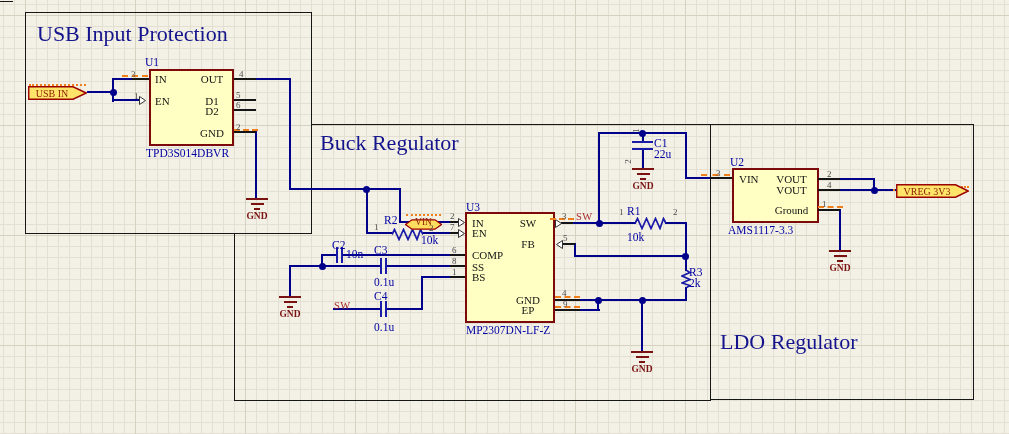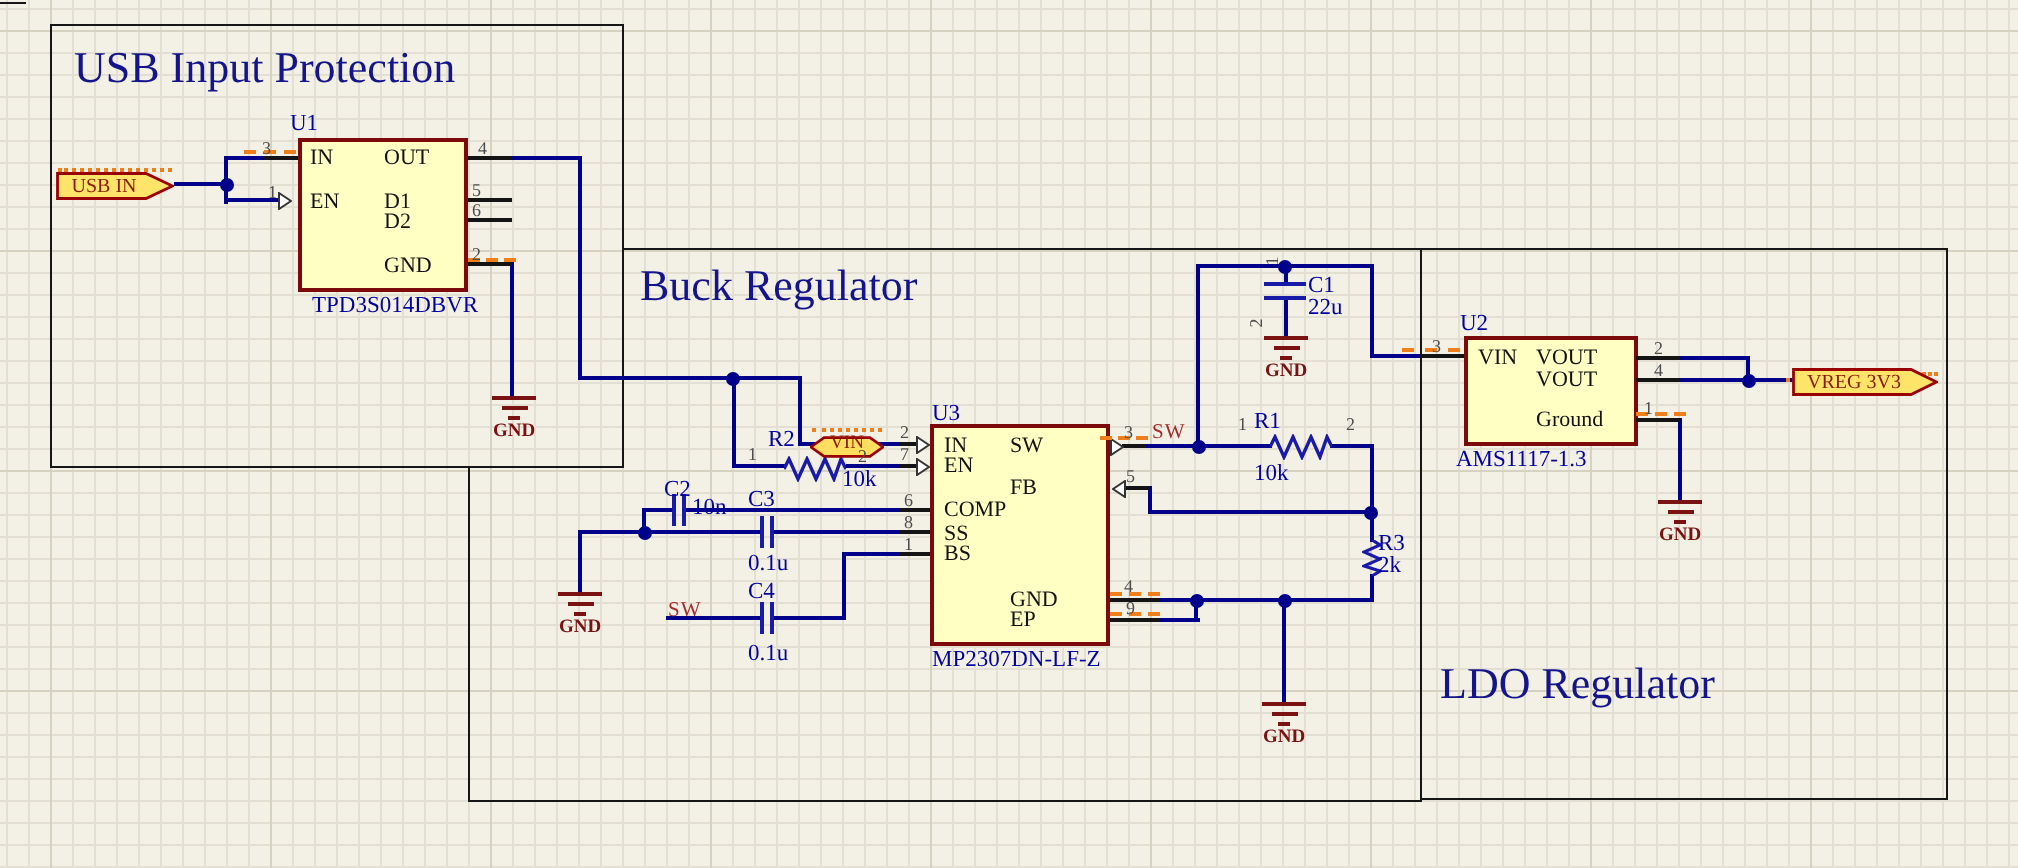--- a/index.html
+++ b/index.html
@@ -22,21 +22,21 @@
   .sqd{position:absolute;height:0;border-top:2px dotted #EF7F1A;}
   .dot{position:absolute;width:7px;height:7px;border-radius:50%;background:#00008B;}
   .comp{position:absolute;background:#FFFFC4;border:2px solid #7C0A0A;box-sizing:border-box;}
   .sbox{position:absolute;border:1px solid #161616;box-sizing:border-box;}
   .seg{position:absolute;background:#161616;}
   .title{position:absolute;font-size:22px;color:#14148C;white-space:nowrap;line-height:24px;}
   .des{position:absolute;font-size:11.5px;color:#0202A2;white-space:nowrap;line-height:12px;}
   .pname{position:absolute;font-size:11px;color:#121212;white-space:nowrap;line-height:12px;}
   .pnum{position:absolute;font-size:9px;color:#4d4d4d;white-space:nowrap;line-height:9px;}
   .net{position:absolute;font-size:10.5px;color:#A62A2A;white-space:nowrap;line-height:11px;letter-spacing:.5px;}
-  .right{text-align:left;}
+  .right{text-align:center;}
   .plate{position:absolute;background:#1A1AA8;}
   .gnd{position:absolute;width:24px;height:24px;}
   .gnd .b{position:absolute;background:#7A1212;height:2px;}
   .gnd .t{position:absolute;top:13px;left:-4px;width:32px;text-align:center;font-size:9.5px;font-weight:bold;color:#7A1212;line-height:10px;}
   .port{position:absolute;}
   .port .lbl{position:absolute;top:0;bottom:0;display:flex;align-items:center;justify-content:center;font-weight:normal;color:#8B1A00;}
   .rot{transform:rotate(-90deg);transform-origin:center;}
 </style>
 </head>
 <body>
@@ -237,21 +237,21 @@
     <svg width="73" height="14">
         <path d="M0.75,0.75 H59.5 L72.25,7 L59.5,13.25 H0.75 Z" fill="#FFE46A" stroke="#9B0000" stroke-width="1.4"></path>
       </svg>
     <span class="lbl" style="left:0;width:62px;font-size:10px;">VREG 3V3</span>
   </div>
 
   <div class="net" style="left:334px;top:300px;">SW</div>
   <div class="net" style="left:576px;top:211px;">SW</div>
 
   <div class="des" style="left:145px;top:56px;">U1</div>
-  <div class="des" style="left:146px;top:147px;margin-left:10px;">TPD3S014DBVR</div>
+  <div class="des" style="left:146px;top:147px;">TPD3S014DBVR</div>
   <div class="pname" style="left:155px;top:73px;">IN</div>
   <div class="pname" style="left:155px;top:95px;">EN</div>
   <div class="pname right" style="left:192px;top:73px;width:40px;">OUT</div>
   <div class="pname right" style="left:192px;top:95px;width:40px;">D1</div>
   <div class="pname right" style="left:192px;top:105px;width:40px;">D2</div>
   <div class="pname right" style="left:192px;top:127px;width:40px;">GND</div>
   <div class="pnum" style="left:131px;top:70px;">3</div>
   <div class="pnum" style="left:134px;top:92px;">1</div>
   <div class="pnum" style="left:239px;top:70px;">4</div>
   <div class="pnum" style="left:236px;top:91px;">5</div>
@@ -273,21 +273,21 @@
   <div class="pnum" style="left:450px;top:223px;">7</div>
   <div class="pnum" style="left:452px;top:246px;">6</div>
   <div class="pnum" style="left:452px;top:257px;">8</div>
   <div class="pnum" style="left:452px;top:268px;">1</div>
   <div class="pnum" style="left:562px;top:212px;">3</div>
   <div class="pnum" style="left:563px;top:234px;">5</div>
   <div class="pnum" style="left:562px;top:289px;">4</div>
   <div class="pnum" style="left:563px;top:300px;">9</div>
 
   <div class="des" style="left:730px;top:156px;">U2</div>
-  <div class="des" style="left:728px;top:224px;">AMS1117-1.3</div>
+  <div class="des" style="left:728px;top:224px;">AMS1117-3.3</div>
   <div class="pname" style="left:739px;top:173px;">VIN</div>
   <div class="pname right" style="left:768px;top:173px;width:47px;">VOUT</div>
   <div class="pname right" style="left:768px;top:184px;width:47px;">VOUT</div>
   <div class="pname right" style="left:768px;top:204px;width:47px;">Ground</div>
   <div class="pnum" style="left:716px;top:169px;">3</div>
   <div class="pnum" style="left:827px;top:170px;">2</div>
   <div class="pnum" style="left:827px;top:181px;">4</div>
   <div class="pnum" style="left:822px;top:200px;">1</div>
 
   <div class="des" style="left:384px;top:214px;">R2</div>

